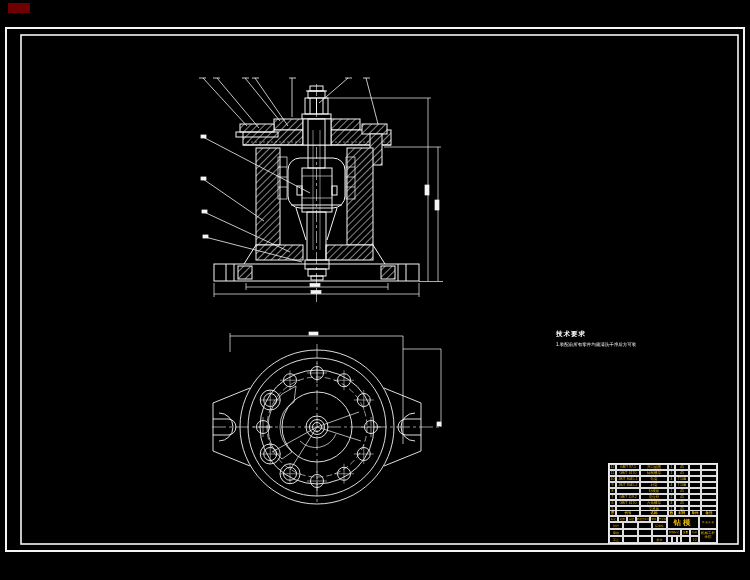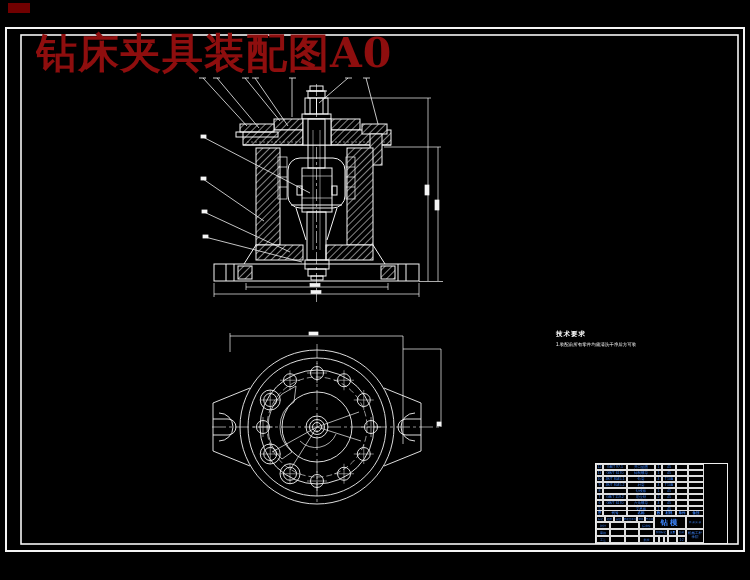--- a/index.html
+++ b/index.html
@@ -15,22 +15,22 @@
   .title-text{
     position:absolute;left:36px;top:31px;width:420px;height:46px;
     font-family:"DejaVu Serif","Liberation Serif",serif;
     font-weight:bold;font-size:41px;line-height:44px;letter-spacing:1px;
     color:var(--title-color);white-space:nowrap;overflow:hidden;
   }
   .tech{position:absolute;left:556px;top:330px;width:150px;color:#fff;}
   .tech .h{font-size:6.5px;font-weight:bold;letter-spacing:1px;}
   .tech .b{font-size:4.5px;margin-top:3px;white-space:nowrap;overflow:hidden;width:80px;}
   
-  #tb{position:absolute;left:595px;top:463px;width:133px;height:81px;background:#000;
-      border:1px solid #eee;box-sizing:border-box;color:#3b82f6;}
+  #tb{position:absolute;left:608px;top:463px;width:110px;height:81px;background:#000;
+      border:1px solid #eee;box-sizing:border-box;color:#eab308;}
   #tb .cell{box-sizing:border-box;border:0.5px solid #ddd;display:flex;align-items:center;
       justify-content:center;overflow:hidden;white-space:nowrap;background:#000;}
   #bom-rows{position:absolute;left:0;top:0;width:108px;height:46px;display:flex;
       flex-direction:column;}
   .bomrow{flex:1;display:grid;grid-template-columns:7px 24px 28px 7px 14px 12px 16px;}
   .bomrow .cell{font-size:3.5px;}
   #bom-head{position:absolute;left:0;top:46px;width:108px;height:6px;display:grid;
       grid-template-columns:7px 24px 28px 7px 14px 12px 16px;}
   #bom-head .cell{font-size:3.5px;font-weight:bold;}
   #tb-bottom{position:absolute;left:0;top:52px;width:108px;height:27px;}
@@ -305,21 +305,20 @@
         <line x1="230" y1="333" x2="230" y2="352"></line>
         <line x1="403" y1="336" x2="403" y2="444"></line>
         <line x1="403" y1="349" x2="441" y2="349"></line>
         <line x1="441" y1="349" x2="441" y2="427"></line>
         <rect x="309" y="332" width="9" height="3" fill="#f5f5f5"></rect>
         <rect x="437" y="422" width="4" height="4" fill="#f5f5f5"></rect>
       </g>
     </g>
   </svg>
 
-  <div class="title-text">钻床夹具装配图A0</div>
 
   <div class="tech">
     <div class="h">技术要求</div>
     <div class="b">1.装配前所有零件均需清洗干净后方可装配。</div>
   </div>
 
   <div id="tb">
     <div id="bom-rows">
         <div class="bomrow">
           <div class="cell">12</div>

